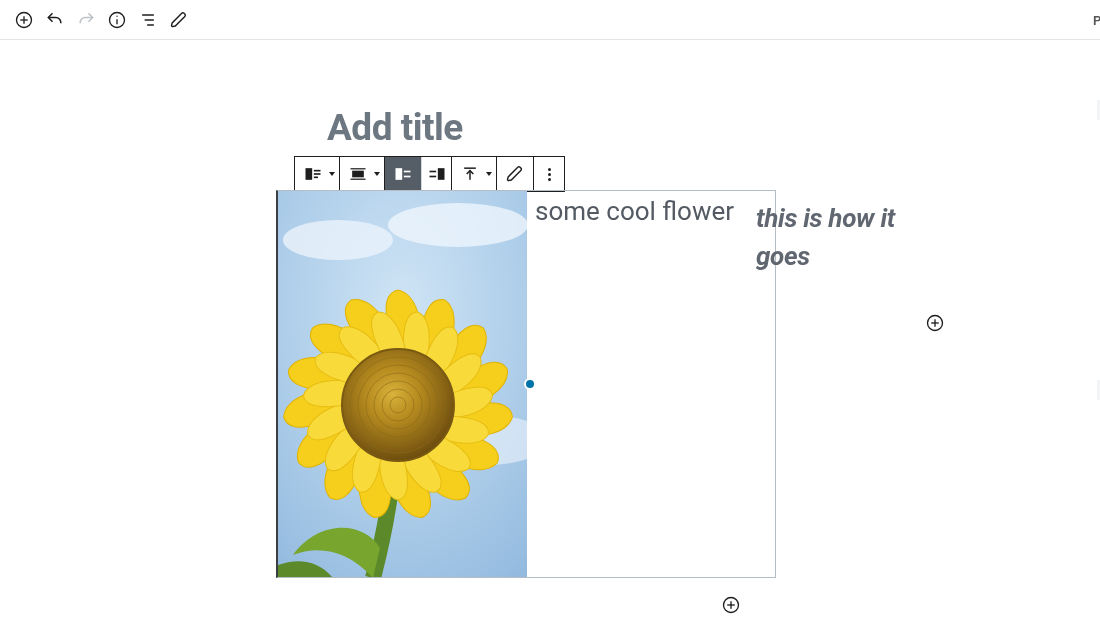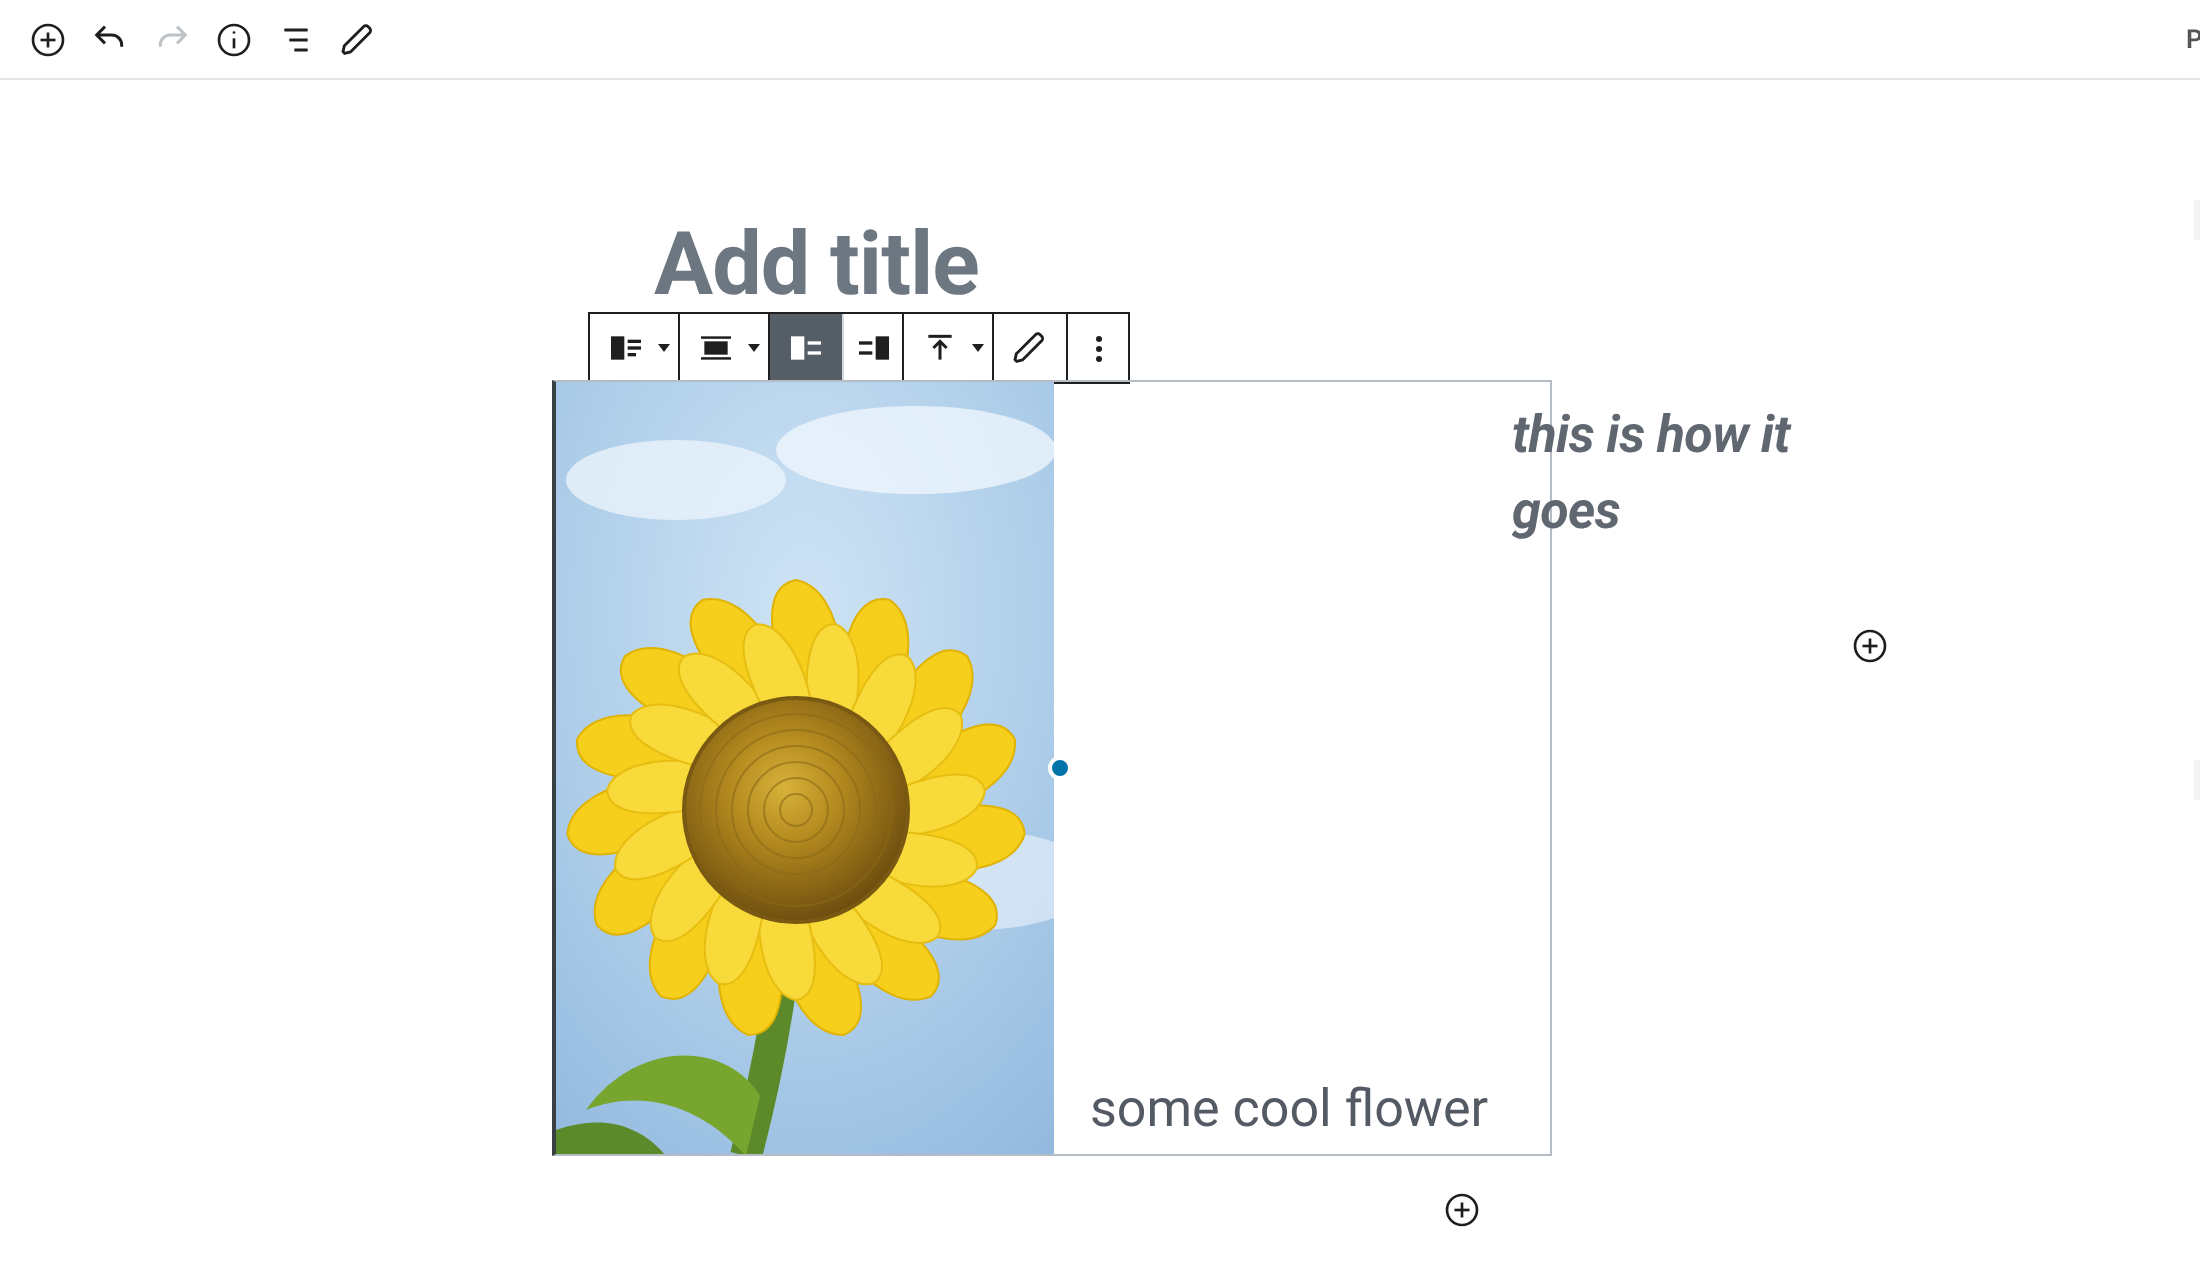--- a/index.html
+++ b/index.html
@@ -56,21 +56,21 @@
     position: relative;
     width: 100%;
     height: calc(100% - 40px);
   }
 
   
   .post-title {
     position: absolute;
     left: 327px;
     top: 66px;
-    font-size: 44px;
+    font-size: 37px;
     font-weight: 700;
     color: #6c7781;
     letter-spacing: -0.5px;
   }
 
   
   .block-toolbar {
     position: absolute;
     left: 294px;
     top: 116px;
@@ -143,22 +143,22 @@
     background: #0073aa;
     border: 2px solid #fff;
     border-radius: 50%;
     cursor: ew-resize;
     z-index: 5;
   }
 
   .text-side {
     flex: 1;
     display:flex;
-    align-items:flex-end;
-    padding: 0 18px;
+    align-items:flex-start;
+    padding: 0 8px;
   }
   .text-side p {
     margin:0;
     font-size: 26px;
     line-height: 1.6;
     color: #545a63;
     font-weight: 400;
   }
 
   

